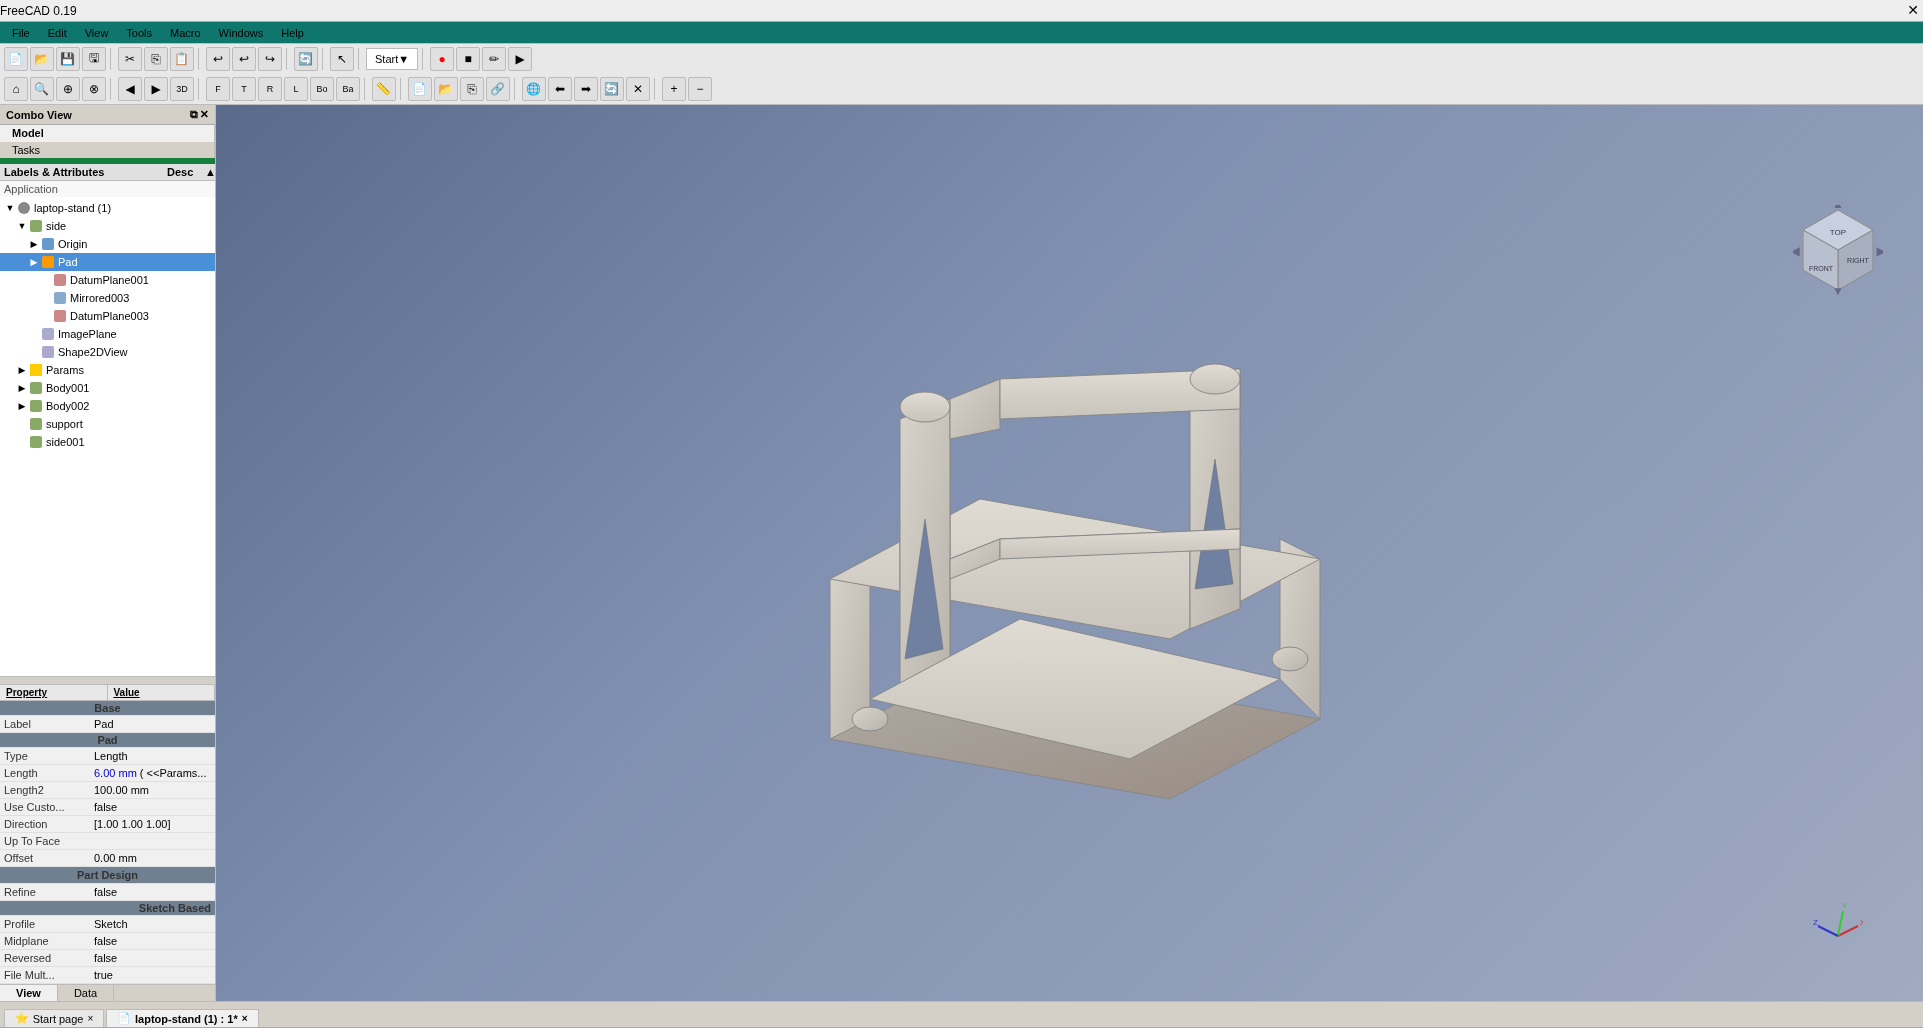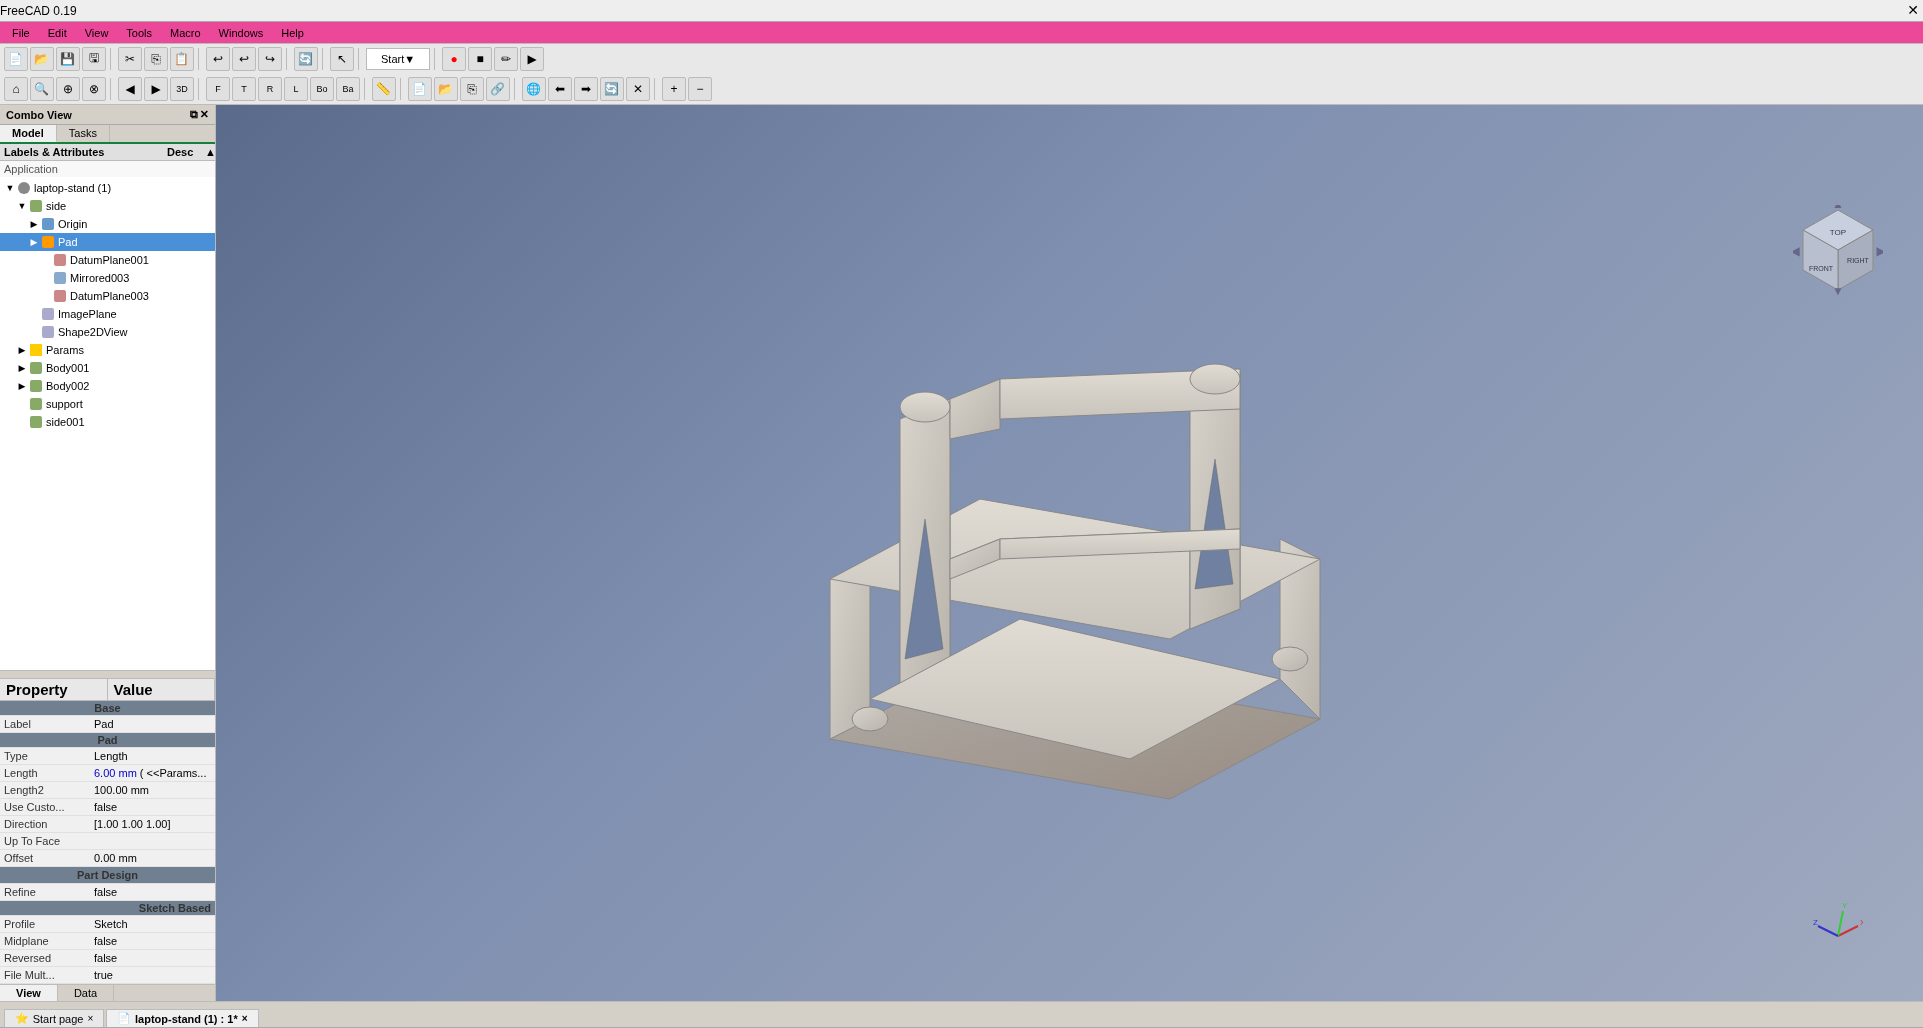--- a/index.html
+++ b/index.html
@@ -3,57 +3,57 @@
   <meta charset="utf-8">
   <style>
     * { box-sizing: border-box; margin: 0; padding: 0; }
     body { font-family: 'Segoe UI', Tahoma, Geneva, Verdana, sans-serif; font-size: 11px; background: #d4d0c8; color: #000; overflow: hidden; width: 1923px; height: 1028px; }
 
     
     #title-bar { background: #eee; height: 22px; display: flex; align-items: center; justify-content: flex-start; border-bottom: 1px solid #aaa; font-size: 12px; position: relative; }
     #title-bar .close-btn { position: absolute; right: 4px; top: 2px; cursor: pointer; font-size: 14px; }
 
     
-    #menu-bar { background: #ec4899; height: 22px; display: flex; align-items: center; border-bottom: 1px solid #bbb; padding: 0 4px; gap: 2px; }
+    #menu-bar { background: #0f766e; height: 22px; display: flex; align-items: center; border-bottom: 1px solid #bbb; padding: 0 4px; gap: 2px; }
     .menu-item { padding: 2px 8px; cursor: pointer; font-size: 11px; }
 
     
     #toolbar-area { background: #e8e8e8; border-bottom: 1px solid #bbb; display: flex; flex-direction: column; }
     .toolbar-row { display: flex; align-items: center; padding: 2px 4px; gap: 2px; height: 30px; }
     .tb-btn { width: 24px; height: 24px; display: flex; align-items: center; justify-content: center; background: #e0e0e0; border: 1px solid #bbb; cursor: pointer; font-size: 12px; border-radius: 2px; }
     .tb-sep { width: 4px; height: 22px; border-left: 1px solid #bbb; margin: 0 2px; }
-    .tb-dropdown { display: flex; align-items: center; background: white; border: 1px solid #bbb; padding: 1px 14px; height: 22px; cursor: pointer; font-size: 11px; }
+    .tb-dropdown { display: flex; align-items: center; background: white; border: 1px solid #bbb; padding: 1px 8px; height: 22px; cursor: pointer; font-size: 11px; }
 
     
     #main { display: flex; height: calc(1028px - 22px - 22px - 62px - 26px); }
 
     
     #left-panel { width: 216px; background: #f0f0f0; border-right: 1px solid #bbb; display: flex; flex-direction: column; }
     #combo-header { background: #d4d0c8; padding: 2px 6px; font-size: 11px; font-weight: bold; border-bottom: 1px solid #aaa; display: flex; align-items: center; justify-content: space-between; height: 20px; }
     #combo-header .header-btns { display: flex; gap: 2px; }
-    #combo-tabs { display: flex; border-bottom: 2px solid #15803d; background: #d4d0c8; }
+    #combo-tabs { display: flex; border-bottom: 6px solid #15803d; background: #d4d0c8; flex-direction: column; }
     .combo-tab { padding: 2px 12px; cursor: pointer; border-right: 1px solid #bbb; background: #d4d0c8; font-size: 11px; }
     .combo-tab.active { background: #f0f0f0; border-bottom: 1px solid #f0f0f0; font-weight: bold; }
 
     
     #tree-area { flex: 1; overflow-y: auto; background: white; padding: 2px 0; }
     .tree-item { display: flex; align-items: center; padding: 1px 0; cursor: pointer; white-space: nowrap; }
     .tree-item.selected { background: #4a90d9; color: white; }
     .tree-indent { display: inline-block; }
     .tree-arrow { display: inline-block; width: 12px; text-align: center; font-size: 9px; }
     .tree-icon { width: 16px; height: 16px; display: inline-flex; align-items: center; justify-content: center; margin-right: 2px; }
     .tree-label { font-size: 11px; }
 
     
     #tree-scroll-bar { height: 8px; background: #d4d0c8; border-top: 1px solid #bbb; display: flex; }
 
     
     #property-panel { border-top: 1px solid #bbb; }
     #prop-header { display: flex; background: #e8e8e8; border-bottom: 1px solid #bbb; }
-    .prop-col-header { padding: 2px 6px; font-size: 15px; font-weight: bold; border-right: 1px solid #bbb; }
+    .prop-col-header { padding: 2px 6px; font-size: 10px; font-weight: bold; border-right: 1px solid #bbb; text-decoration: underline; }
     #prop-table { width: 100%; border-collapse: collapse; }
     #prop-table td { font-size: 11px; border-bottom: 1px solid #e0e0e0; padding: 2px 4px; }
     #prop-table td:first-child { width: 90px; color: #333; }
     .prop-group { background: #708090; color: white; font-weight: bold; text-align: center; }
 
     
     #viewport { flex: 1; background: linear-gradient(135deg, #5a6a8a 0%, #8090b0 40%, #a0aac0 100%); position: relative; overflow: hidden; }
 
     
     #model-svg { position: absolute; top: 50%; left: 50%; transform: translate(-50%, -45%); }

